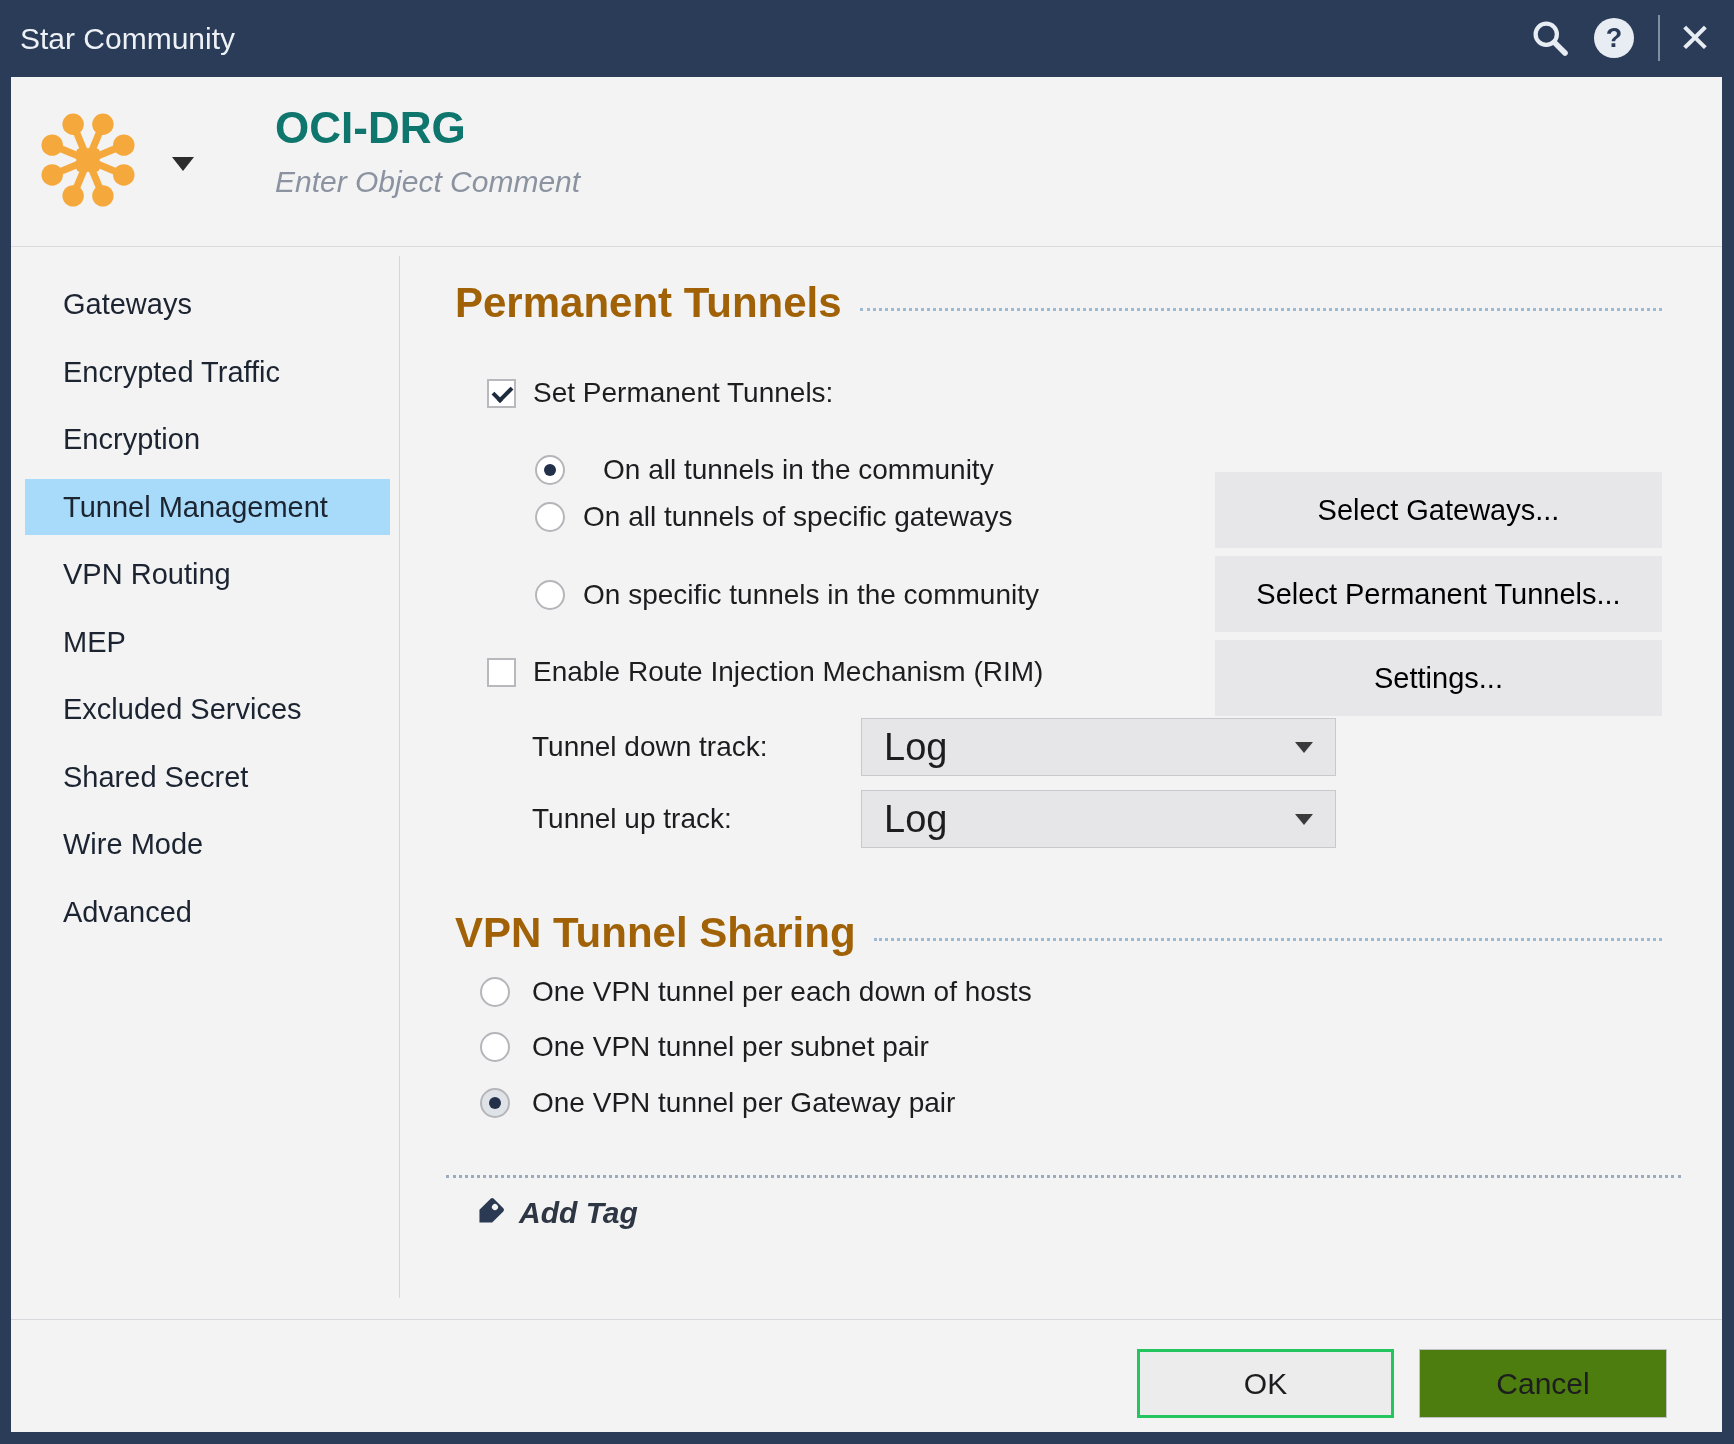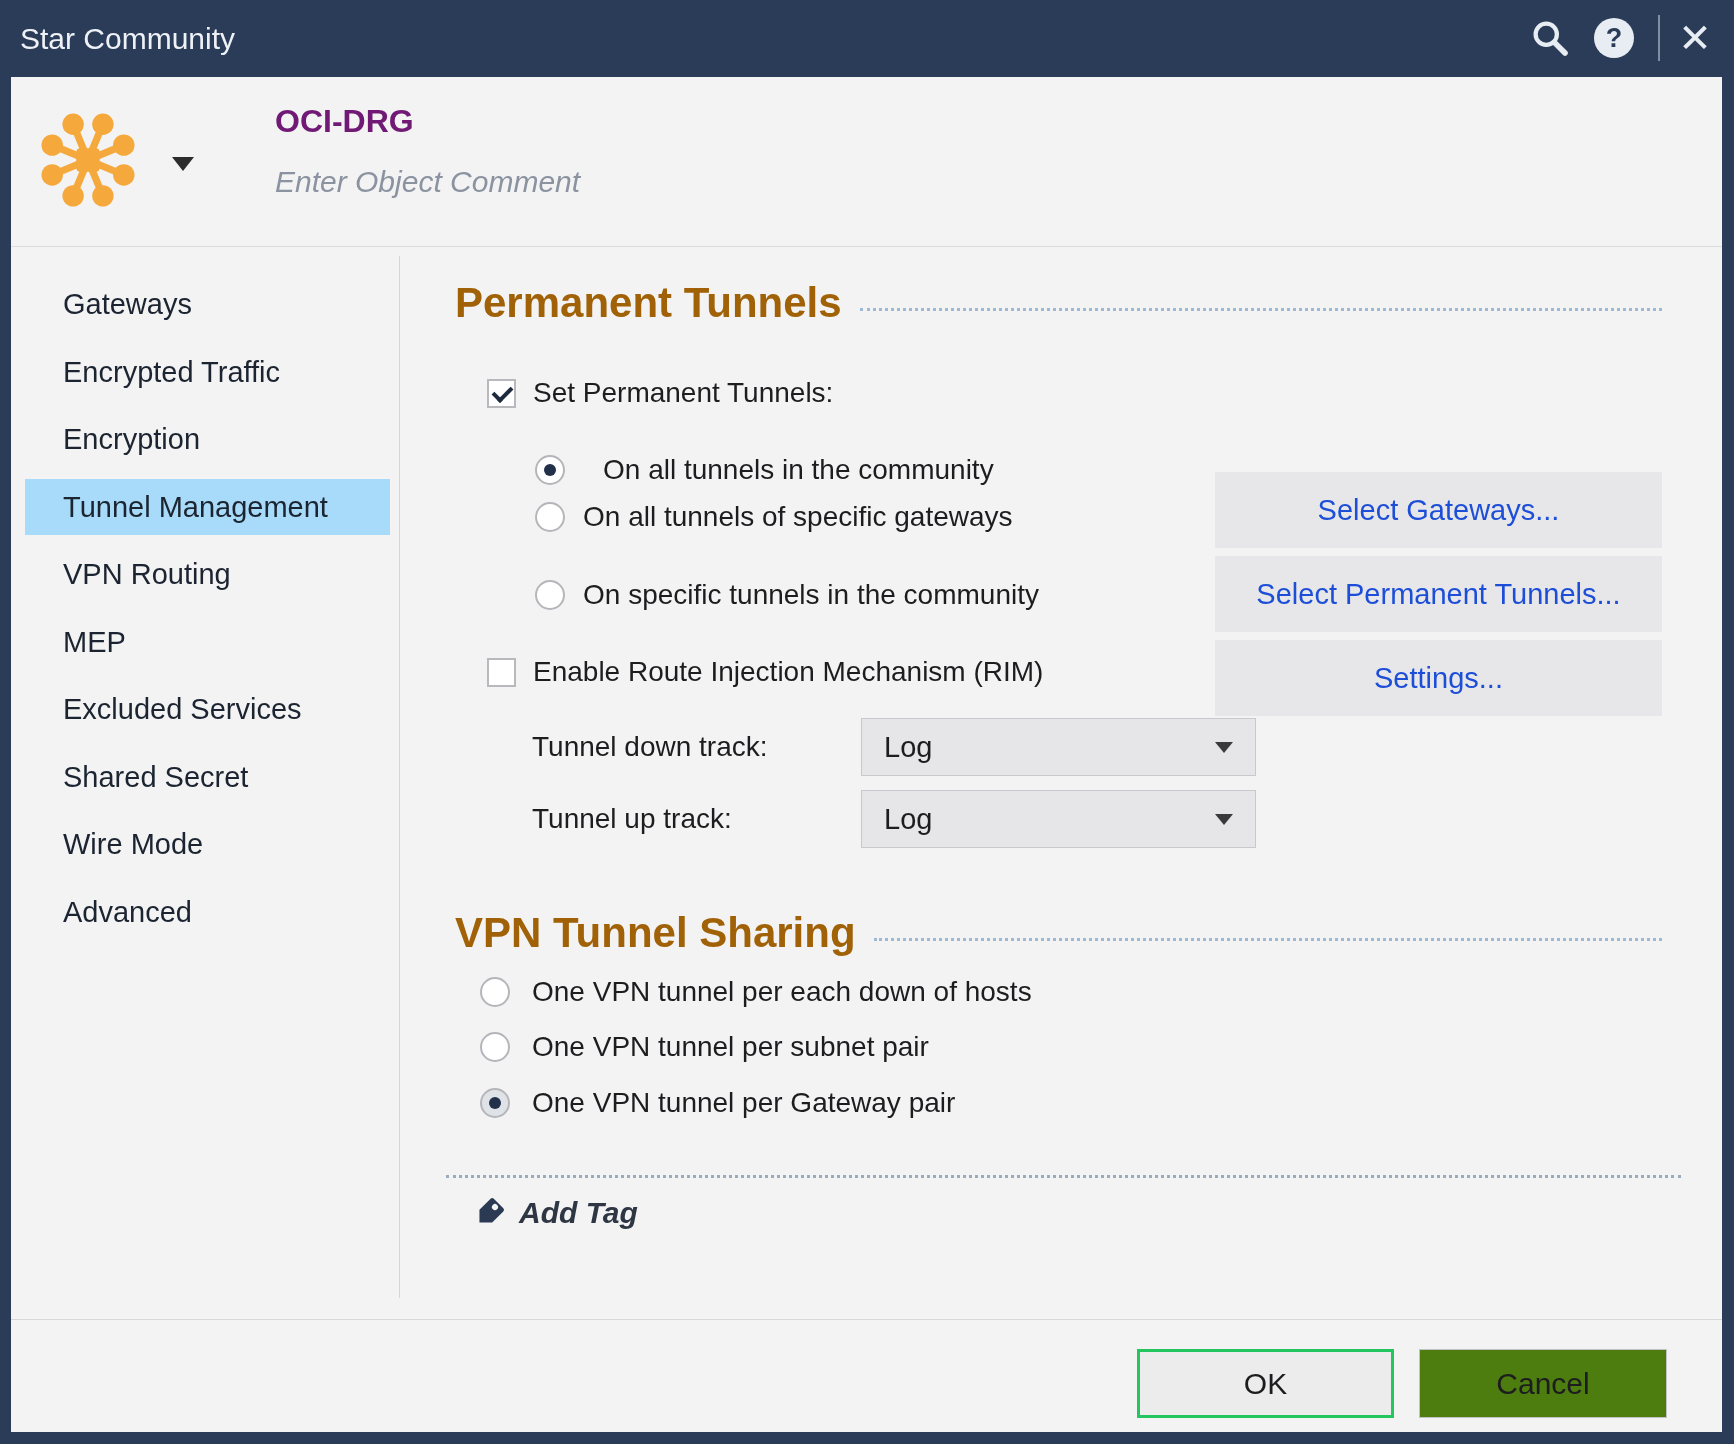--- a/index.html
+++ b/index.html
@@ -19,21 +19,21 @@
   .tb-close{left:1672px;top:14px;width:46px;height:48px;color:#e8edf3;font-size:40px;font-weight:600;}
 
   
   .inner{position:absolute;left:11px;top:77px;width:1711px;height:1355px;background:#f3f3f4;}
 
   
   .hdr{position:absolute;left:0;top:0;width:1711px;height:170px;border-bottom:1px solid #dcdce0;}
   .obj-icon{position:absolute;left:22px;top:30px;}
   .obj-caret{position:absolute;left:161px;top:80px;width:0;height:0;
     border-left:11px solid transparent;border-right:11px solid transparent;border-top:14px solid #2c2c2c;cursor:pointer;}
-  .obj-name{position:absolute;left:264px;top:26px;font-size:32px;font-weight:bold;color:#701a75;}
+  .obj-name{position:absolute;left:264px;top:26px;font-size:44px;font-weight:bold;color:#0f766e;}
   .obj-comment{position:absolute;left:264px;top:88px;font-size:30px;font-style:italic;color:#8b93a1;cursor:text;}
 
   
   .sidebar{position:absolute;left:0;top:171px;width:388px;height:1070px;padding-top:28px;}
   .side-sep{position:absolute;left:388px;top:179px;width:1px;height:1042px;background:#d6d6da;}
   .side-item{height:56px;margin:0 9px 11.5px 14px;line-height:56px;padding-left:38px;
     font-size:29px;color:#1b2430;cursor:pointer;white-space:nowrap;}
   .side-item.selected{background:#a8dbf9;}
 
   
@@ -48,23 +48,23 @@
   .checkbox.checked::after{content:"";position:absolute;left:4px;top:5px;width:15px;height:8px;
     border-left:4px solid #1e2a3d;border-bottom:4px solid #1e2a3d;transform:rotate(-45deg);}
   .radio{width:30px;height:30px;border-radius:50%;background:#fff;border:2px solid #b5b5ba;
     position:relative;flex:none;cursor:pointer;}
   .radio.selected::after{content:"";position:absolute;left:7px;top:7px;width:12px;height:12px;
     border-radius:50%;background:#23304a;}
   .radio.gray{background:#dfe3e8;}
   .gap18{margin-right:18px;} .gap22{margin-right:22px;}
 
   .ghost-btn{position:absolute;left:1204px;width:447px;height:76px;background:#e7e7e9;border:none;
-    color:#1d4ed8;font-size:29px;font-family:inherit;text-align:center;cursor:default;}
-  .dropdown{position:absolute;width:395px;height:58px;background:#e6e6e8;border:1px solid #c9c9cd;
-    display:flex;align-items:center;padding:0 22px 0 22px;font-size:29px;color:#1d1d1f;cursor:pointer;}
+    color:#000000;font-size:29px;font-family:inherit;text-align:center;cursor:default;}
+  .dropdown{position:absolute;width:475px;height:58px;background:#e6e6e8;border:1px solid #c9c9cd;
+    display:flex;align-items:center;padding:0 22px 0 22px;font-size:38px;color:#1d1d1f;cursor:pointer;}
   .dd-caret{margin-left:auto;width:0;height:0;border-left:9px solid transparent;
     border-right:9px solid transparent;border-top:11px solid #3a3a3a;}
 
   .divider-dotted{position:absolute;left:435px;top:1098px;width:1235px;border-top:3px dotted #9aabc0;}
   .addtag{position:absolute;left:460px;top:1118px;display:flex;align-items:center;cursor:pointer;}
   .addtag-label{font-size:30px;font-style:italic;font-weight:600;color:#2e3razz44;color:#2e3644;margin-left:12px;}
 
   
   .footer{position:absolute;left:0;top:1242px;width:1711px;height:113px;border-top:1px solid #d8d8dc;}
   .btn{position:absolute;top:29px;height:69px;font-size:30px;color:#1d1d1f;font-family:inherit;

